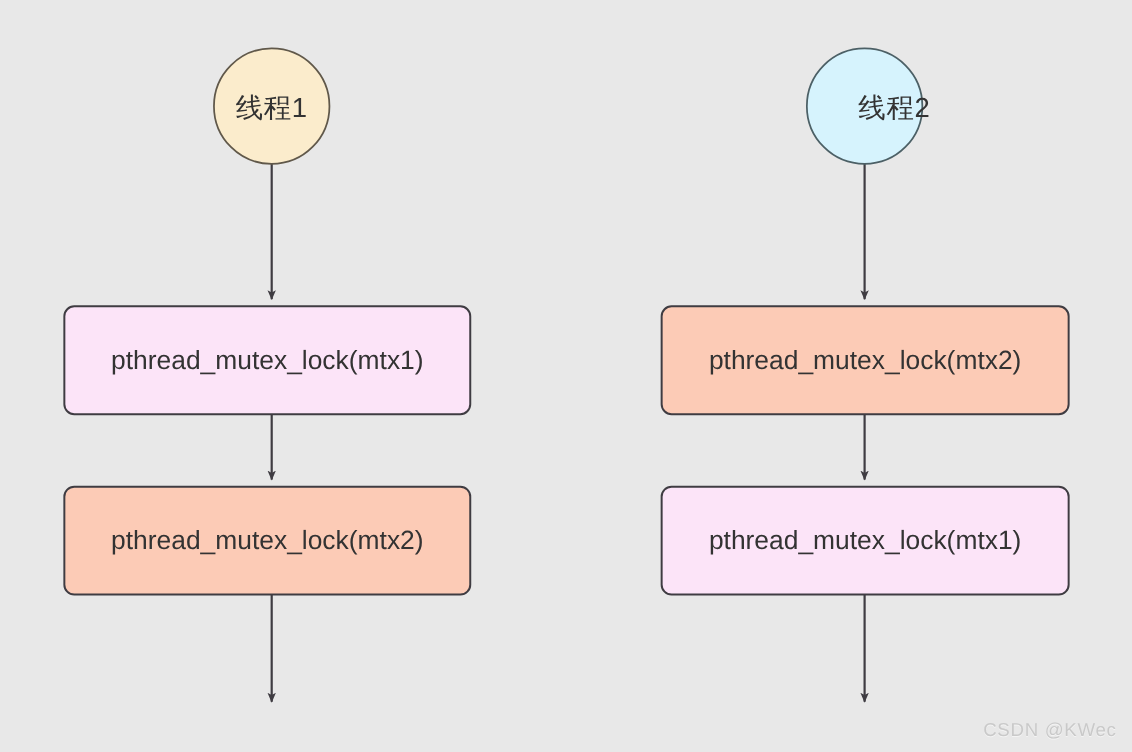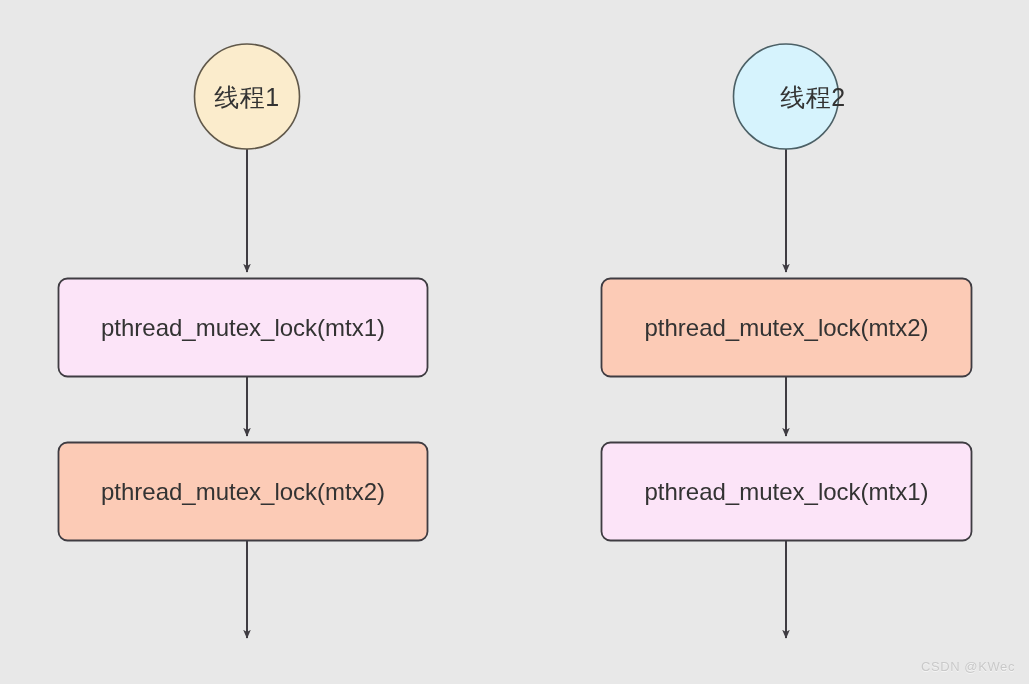--- a/index.html
+++ b/index.html
@@ -46,21 +46,21 @@
   
   #l-box1-label { left: 58px;  top: 278px; width: 370px; height: 99px; }
   #l-box2-label { left: 58px;  top: 442px; width: 370px; height: 99px; }
   #r-box1-label { left: 601px; top: 278px; width: 371px; height: 99px; }
   #r-box2-label { left: 601px; top: 442px; width: 371px; height: 99px; }
 
   #watermark {
     position: absolute;
     right: 14px;
     bottom: 10px;
-    font-size: 13px;
+    font-size: 17px;
     color: #c9c9c9;
     letter-spacing: 0.6px;
     user-select: none;
     text-shadow: 0 1px 0 #f4f4f4;
   }
 </style>
 </head>
 <body>
 
 <svg id="diagram-canvas" viewBox="0 0 1029 684" width="1029" height="684" xmlns="http://www.w3.org/2000/svg">

